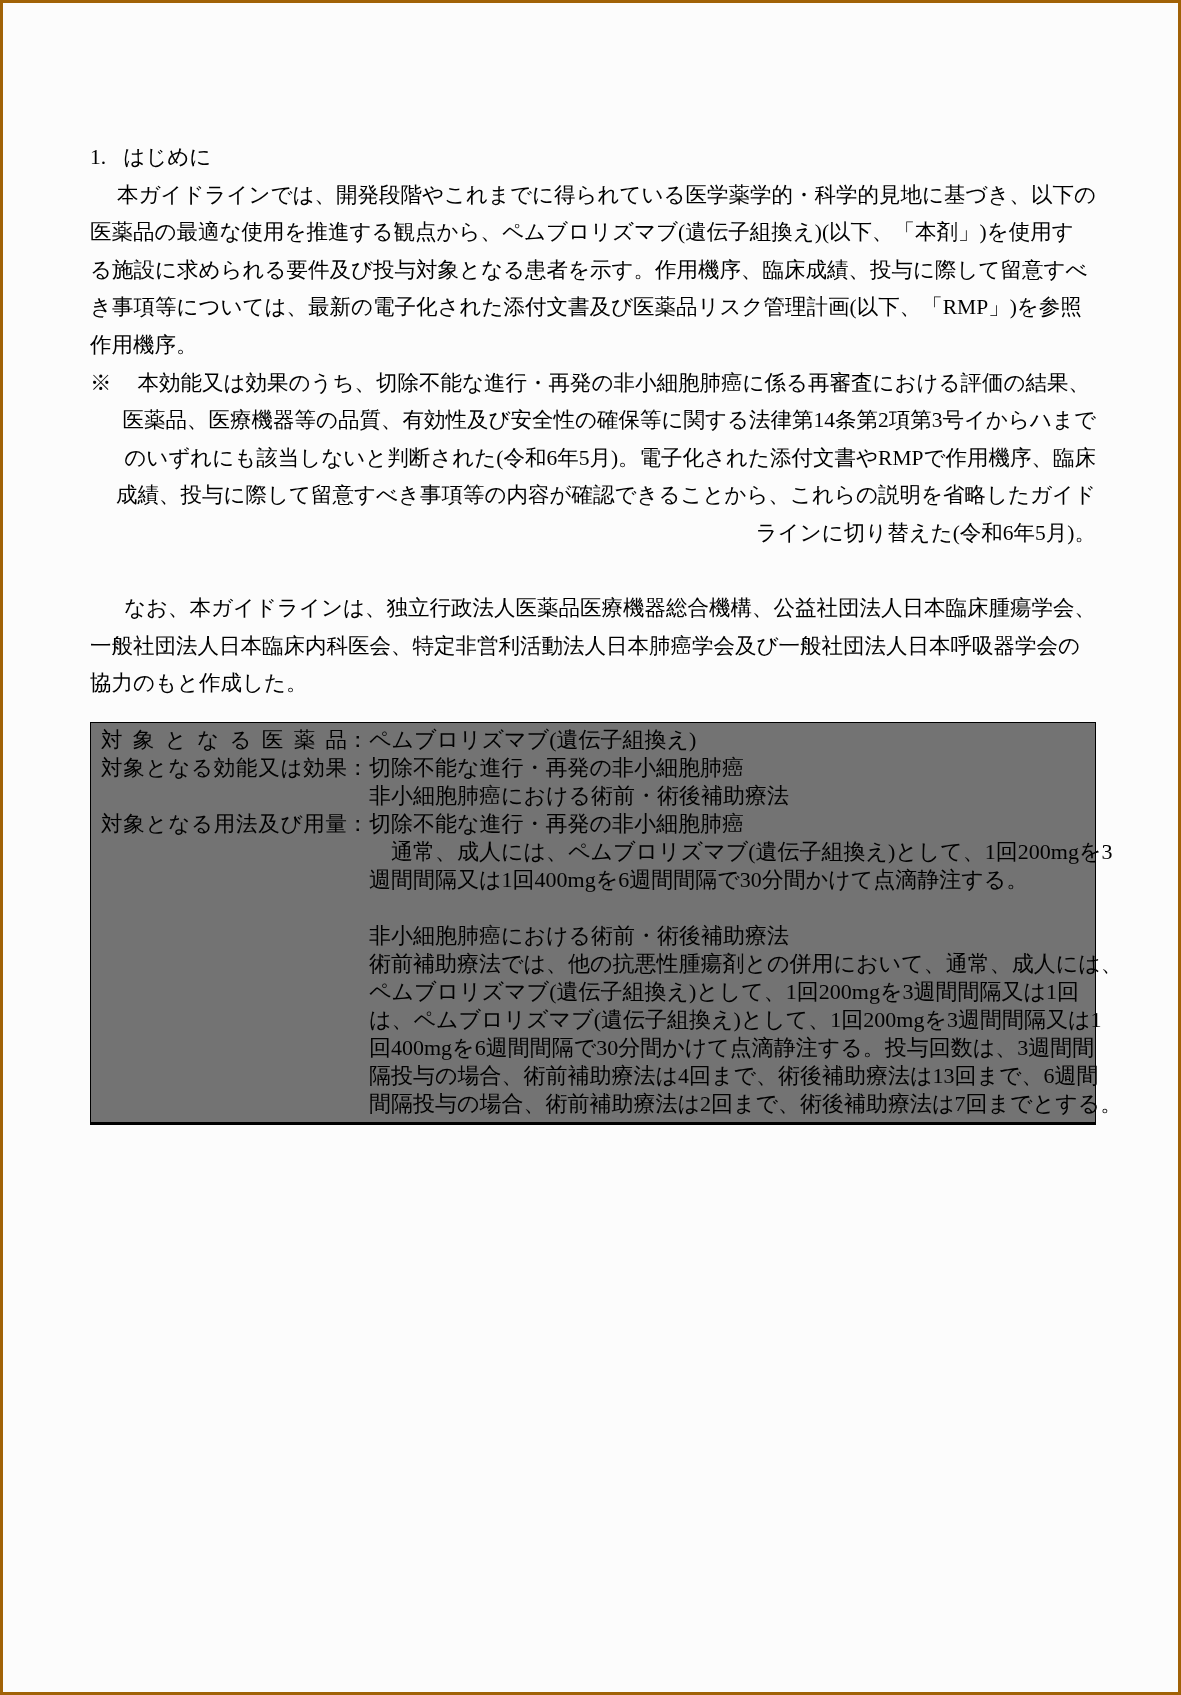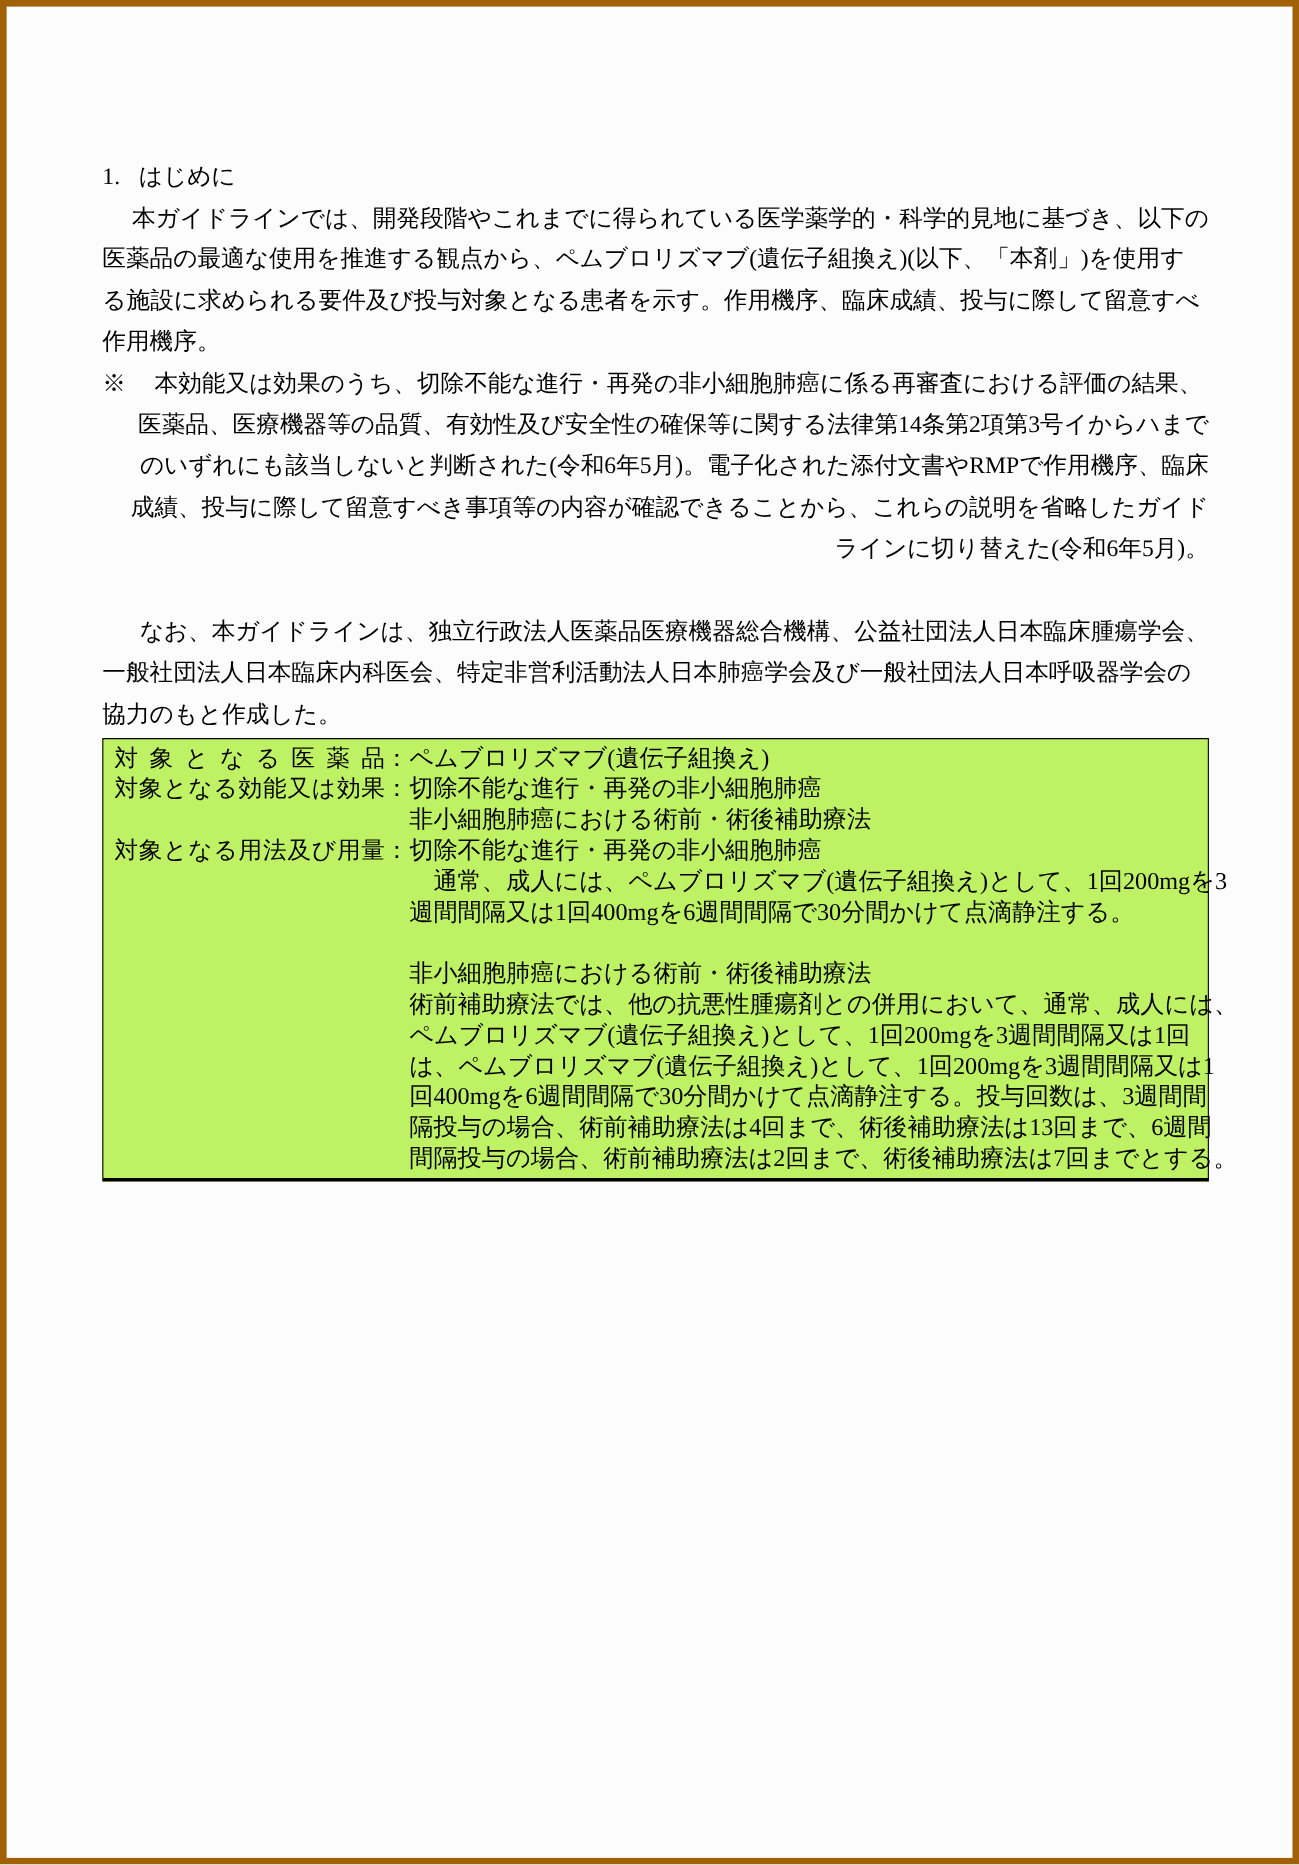--- a/index.html
+++ b/index.html
@@ -6,21 +6,21 @@
     margin: 0;
     padding: 0;
     background: #ffffff;
   }
   .page {
     position: relative;
     width: 1181px;
     height: 1695px;
     box-sizing: border-box;
     background: #fcfcfc;
-    border: 6px solid #a16207;
+    border: 3px solid #a16207;
     overflow: hidden;
     color: #000000;
     font-family: "Liberation Serif", "DejaVu Serif", serif;
   }
   .content {
     position: absolute;
     left: 87px;
     top: 136px;
     width: 1006px;
   }
@@ -31,25 +31,25 @@
     height: 37.6px;
     white-space: pre;
     overflow: visible;
   }
   .ind1 { padding-left: 22px; text-align: right; }     
   .hgap { display: inline-block; width: 17px; }   
   .notegap { display: inline-block; width: 26px; } 
   .spacer { height: 37.6px; }
   
   .box {
-    margin-top: 3px;
+    margin-top: 19px;
     border: 1px solid #000000;
     border-bottom-width: 3px;
     padding: 3px 6px 4px 10px;
-    background: #bef264;
+    background: #737373;
   }
   .brow { display: flex; align-items: flex-start; }
   .blabel {
     flex: 0 0 246px;
     width: 246px;
     font-size: 21.5px;
     line-height: 28px;
     text-align: justify;
     text-align-last: justify;
     text-justify: inter-character;
@@ -72,20 +72,21 @@
 
 <div class="page">
   <div class="content">
 
     <div class="ln"><span>1.</span><span class="hgap"></span><span>はじめに</span></div>
 
     <div>
       <div class="ln ind1">本ガイドラインでは、開発段階やこれまでに得られている医学薬学的・科学的見地に基づき、以下の</div>
       <div class="ln">医薬品の最適な使用を推進する観点から、ペムブロリズマブ(遺伝子組換え)(以下、「本剤」)を使用す</div>
       <div class="ln">る施設に求められる要件及び投与対象となる患者を示す。作用機序、臨床成績、投与に際して留意すべ</div>
+      <div class="ln">き事項等については、最新の電子化された添付文書及び医薬品リスク管理計画(以下、「RMP」)を参照</div>
       <div class="ln">作用機序。</div>
     </div>
 
     <div>
       <div class="ln"><span>※</span><span class="notegap"></span><span>本効能又は効果のうち、切除不能な進行・再発の非小細胞肺癌に係る再審査における評価の結果、</span></div>
       <div class="ln ind1">医薬品、医療機器等の品質、有効性及び安全性の確保等に関する法律第14条第2項第3号イからハまで</div>
       <div class="ln ind1">のいずれにも該当しないと判断された(令和6年5月)。電子化された添付文書やRMPで作用機序、臨床</div>
       <div class="ln ind1">成績、投与に際して留意すべき事項等の内容が確認できることから、これらの説明を省略したガイド</div>
       <div class="ln ind1">ラインに切り替えた(令和6年5月)。</div>
     </div>

